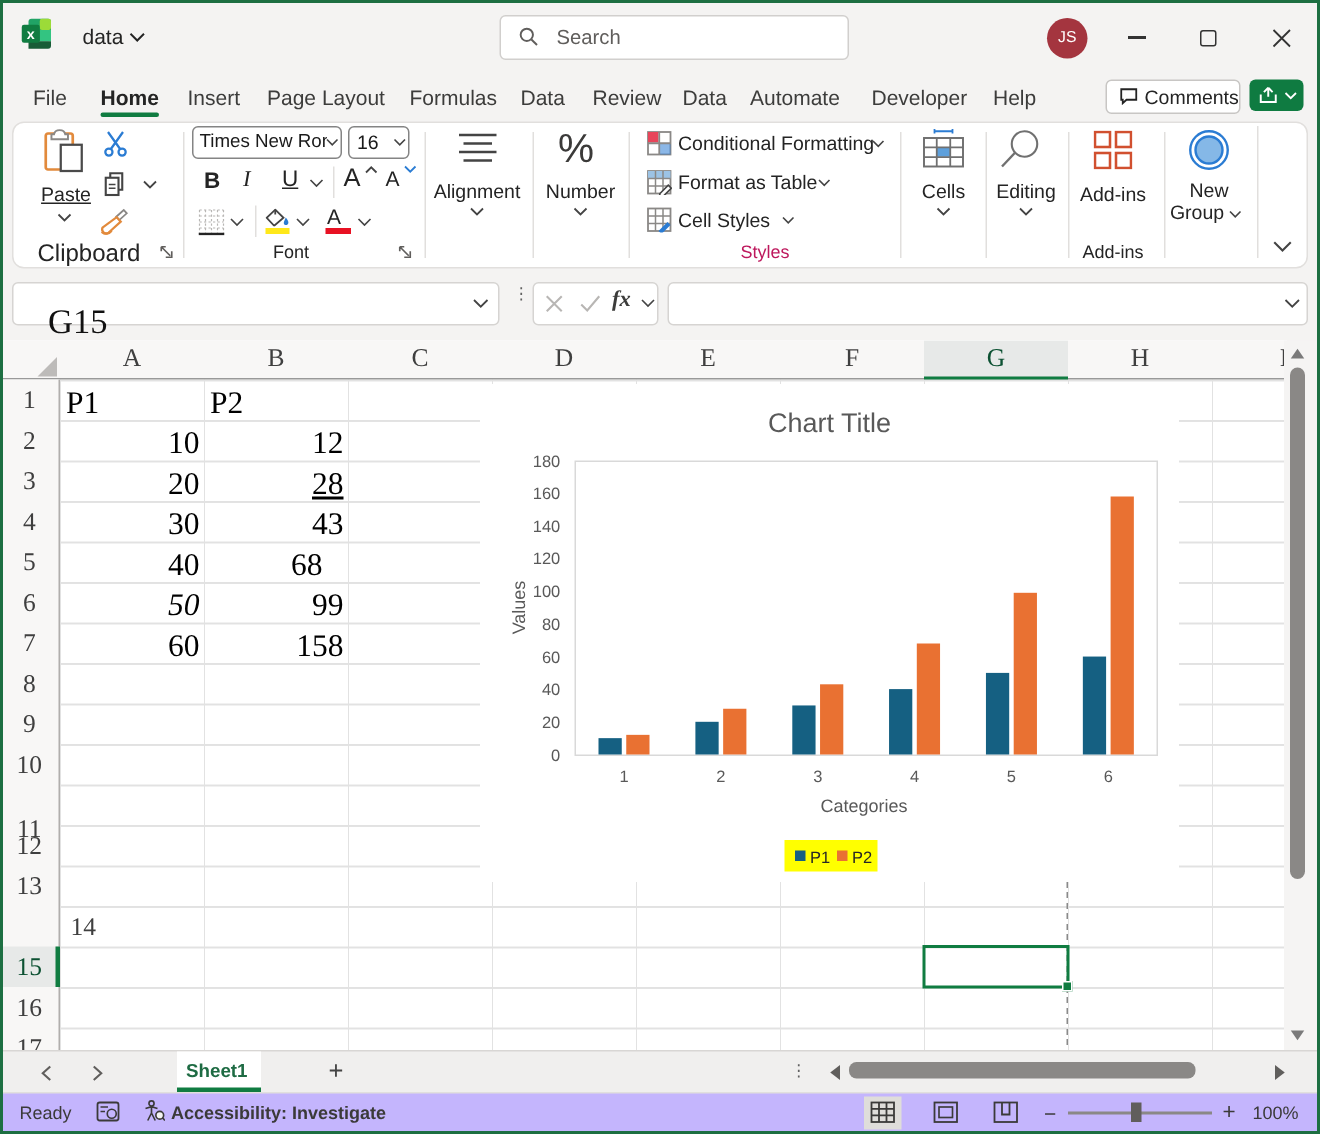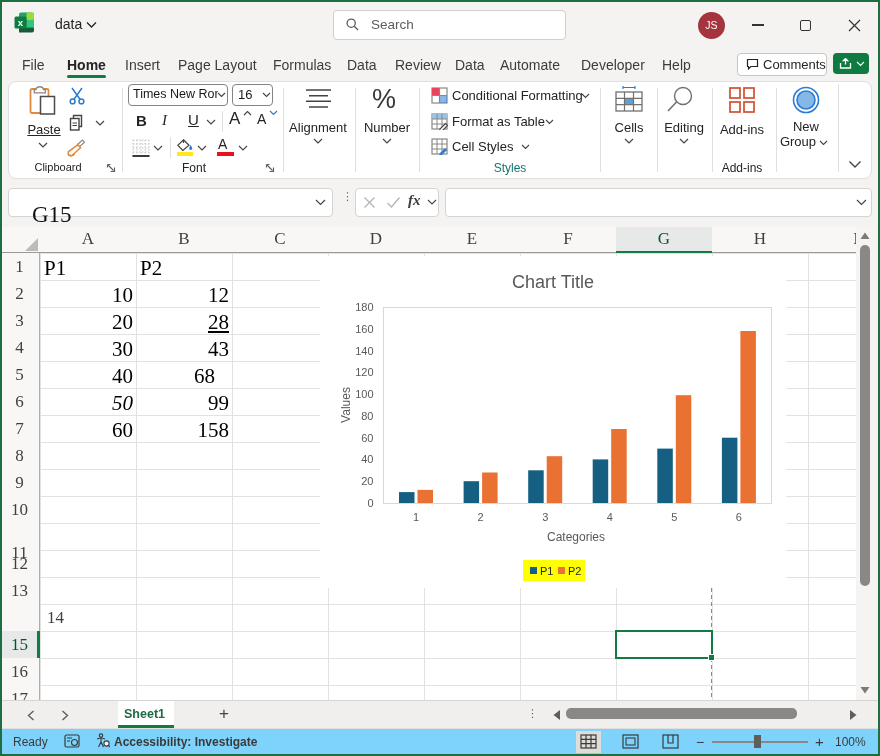--- a/index.html
+++ b/index.html
@@ -110,21 +110,21 @@
     </svg>
     <svg class="abs" style="left:95px;top:120px;" width="10" height="6" viewBox="0 0 10 6">
         <path d="M1 1 L5 5 L9 1" stroke="#444" stroke-width="1.2" fill="none"></path>
       </svg>
 
     <svg class="abs" style="left:66px;top:139px;" width="20" height="19" viewBox="0 0 20 19">
       <path d="M11.5 5.5 l5 -4.5 l2 2.2 l-5 4.5 z" stroke="#8a8886" stroke-width="1.2" fill="#fff"></path>
       <path d="M11.8 5.8 l2.7 3 l-8 7.2 c-2.2 1.8 -5.2 -0.6 -4.2 -3.2 z" fill="#fff" stroke="#e28a3c" stroke-width="1.5"></path>
       <path d="M1.8 15.5 c2.2 2 5 1.5 6.6 -0.6" stroke="#e28a3c" stroke-width="1.6" fill="none"></path>
     </svg>
-    <div class="abs" style="left:25px;top:161px;width:66px;text-align:center;font-size:11px;color:#242424;">Clipboard</div>
+    <div class="abs" style="left:25px;top:161px;width:66px;text-align:center;font-size:16px;color:#242424;">Clipboard</div>
     <svg class="abs" style="left:106px;top:163px;" width="10" height="10" viewBox="0 0 10 10">
         <path d="M1.5 1.5 h3 M1.5 1.5 v3 M2 2 l5.5 5.5 M8.5 4.5 v4 h-4" stroke="#605e5c" stroke-width="1.1" fill="none"></path>
       </svg>
 
     <div class="abs" style="left:128px;top:84px;width:100px;height:22px;border:1px solid #848484;border-radius:4px;background:#fff;box-sizing:border-box;"></div>
     <div class="abs" style="left:133px;top:87px;font-size:12.5px;color:#1a1a1a;width:85px;overflow:hidden;white-space:nowrap;">Times New Rom</div>
     <svg class="abs" style="left:217px;top:92px;" width="9" height="6" viewBox="0 0 9 6">
         <path d="M1 1 L4.5 4.5 L8 1" stroke="#444" stroke-width="1.1" fill="none"></path>
       </svg>
     <div class="abs" style="left:232px;top:84px;width:41px;height:22px;border:1px solid #848484;border-radius:4px;background:#fff;box-sizing:border-box;"></div>
@@ -212,21 +212,21 @@
       </svg>
     <svg class="abs" style="left:431px;top:138px;" width="17" height="17" viewBox="0 0 17 17">
       <rect x="1" y="1" width="15" height="15" stroke="#8a8886" stroke-width="1.2" fill="#fff"></rect>
       <path d="M1 6 h15 M1 11 h15 M6 1 v15 M11 1 v15" stroke="#8a8886" stroke-width="1"></path>
       <path d="M8 16 l6 -6 l2 2 l-6 6 z" fill="#2b7cd3"></path>
     </svg>
     <div class="abs lbl" style="left:452px;top:139px;">Cell Styles</div>
     <svg class="abs" style="left:521px;top:144px;" width="9" height="6" viewBox="0 0 9 6">
         <path d="M1 1 L4.5 4.5 L8 1" stroke="#444" stroke-width="1.1" fill="none"></path>
       </svg>
-    <div class="abs" style="left:480px;top:161px;width:60px;text-align:center;font-size:12px;color:#0f766e;">Styles</div>
+    <div class="abs" style="left:480px;top:161px;width:60px;text-align:center;font-size:12px;color:#be185d;">Styles</div>
 
     <svg class="abs" style="left:615px;top:86px;" width="28" height="26" viewBox="0 0 28 26">
       <path d="M8 1.5 h12 M8 0 v3 M20 0 v3" stroke="#2b7cd3" stroke-width="1.2"></path>
       <rect x="1" y="6" width="26" height="19" stroke="#707070" stroke-width="1.3" fill="#fff"></rect>
       <rect x="9.5" y="12" width="9" height="6.5" fill="#5ea0dc"></rect>
       <path d="M1 12.3 h26 M1 18.7 h26 M9.5 6 v19 M18.5 6 v19" stroke="#707070" stroke-width="1.2"></path>
     </svg>
     <div class="abs lbl" style="left:596px;top:120px;width:66px;text-align:center;">Cells</div>
     <svg class="abs" style="left:624px;top:138px;" width="10" height="6" viewBox="0 0 10 6">
         <path d="M1 1 L5 5 L9 1" stroke="#444" stroke-width="1.2" fill="none"></path>
@@ -410,21 +410,21 @@
     <div class="abs" style="left:525px;top:6px;color:#616161;font-size:11px;">⋮</div>
     <svg class="abs" style="left:551px;top:9px;" width="8" height="10" viewBox="0 0 8 10">
         <path d="M7 0 L0.5 5 L7 10 z" fill="#605e5c"></path>
       </svg>
     <div class="abs" style="left:564px;top:7px;width:231px;height:11px;background:#8a8886;border-radius:5px;"></div>
     <svg class="abs" style="left:847px;top:9px;" width="8" height="10" viewBox="0 0 8 10">
         <path d="M1 0 L7.5 5 L1 10 z" fill="#605e5c"></path>
       </svg>
   </div>
 
-  <div class="abs" id="statusbar" style="left:2px;top:728px;width:876px;height:26px;background:#7dd3fc;border-top:1px solid #e1dfdd;box-sizing:border-box;font-size:12px;color:#3b3a39;">
+  <div class="abs" id="statusbar" style="left:2px;top:728px;width:876px;height:26px;background:#c4b5fd;border-top:1px solid #e1dfdd;box-sizing:border-box;font-size:12px;color:#3b3a39;">
     <div class="abs" style="left:11px;top:6px;">Ready</div>
     <svg class="abs" style="left:62px;top:5px;" width="16" height="14" viewBox="0 0 16 14">
         <rect x="1" y="1" width="14" height="12" rx="1.5" stroke="#3b3a39" stroke-width="1.2" fill="none"></rect>
         <circle cx="10.5" cy="8.5" r="3" stroke="#3b3a39" stroke-width="1.1" fill="none"></circle>
         <path d="M3 4 h5 M3 7 h3" stroke="#3b3a39" stroke-width="1.1"></path>
       </svg>
     <svg class="abs" style="left:93px;top:4px;" width="15" height="16" viewBox="0 0 15 16">
         <circle cx="6" cy="2.6" r="1.7" fill="none" stroke="#3b3a39" stroke-width="1.1"></circle>
         <path d="M2 6 l4 -1.2 l4 1.2 M6 5 v4 M6 9 l-2.5 5 M6 9 l2.5 5" stroke="#3b3a39" stroke-width="1.1" fill="none"></path>
         <circle cx="11.5" cy="10.5" r="2.6" fill="#f4f3f2" stroke="#3b3a39" stroke-width="1.1"></circle>

